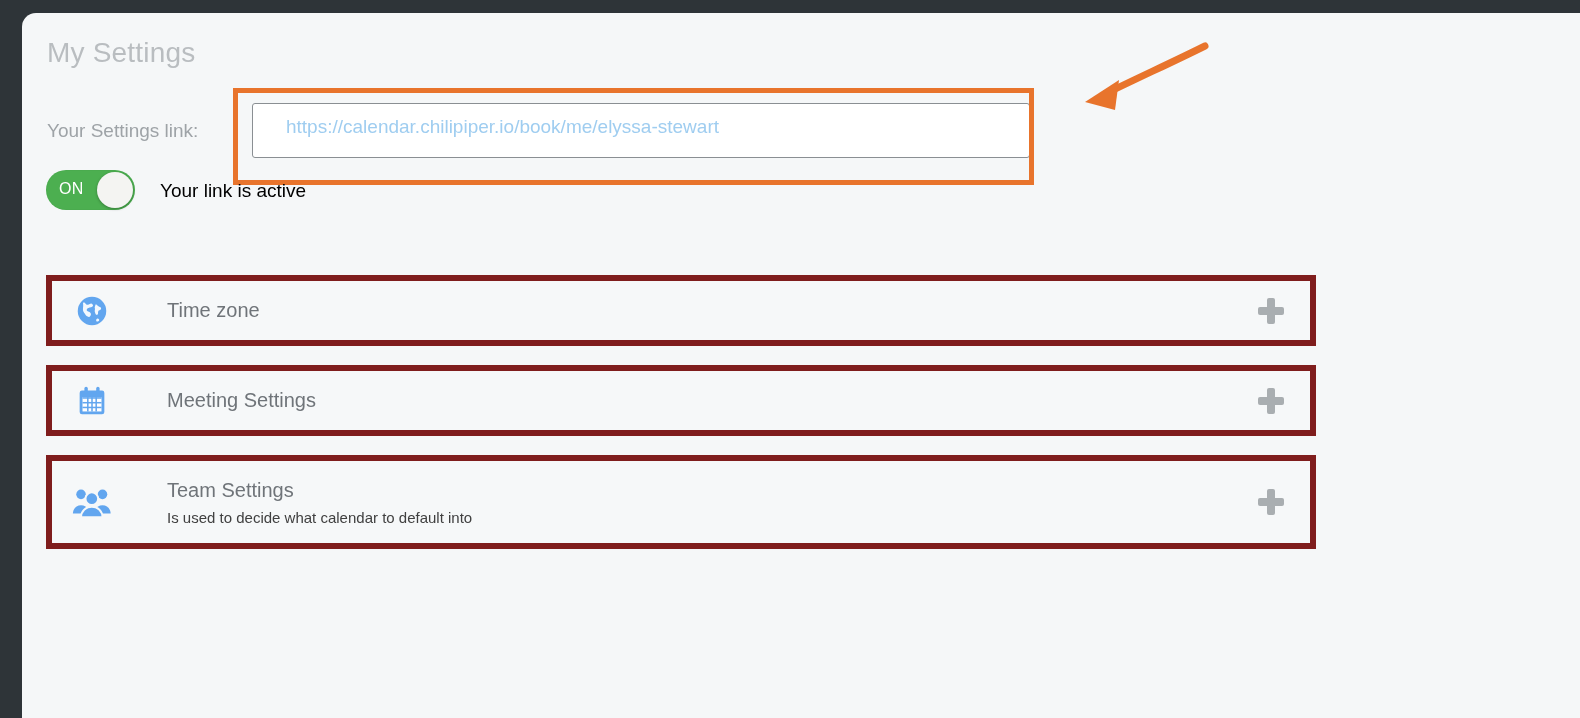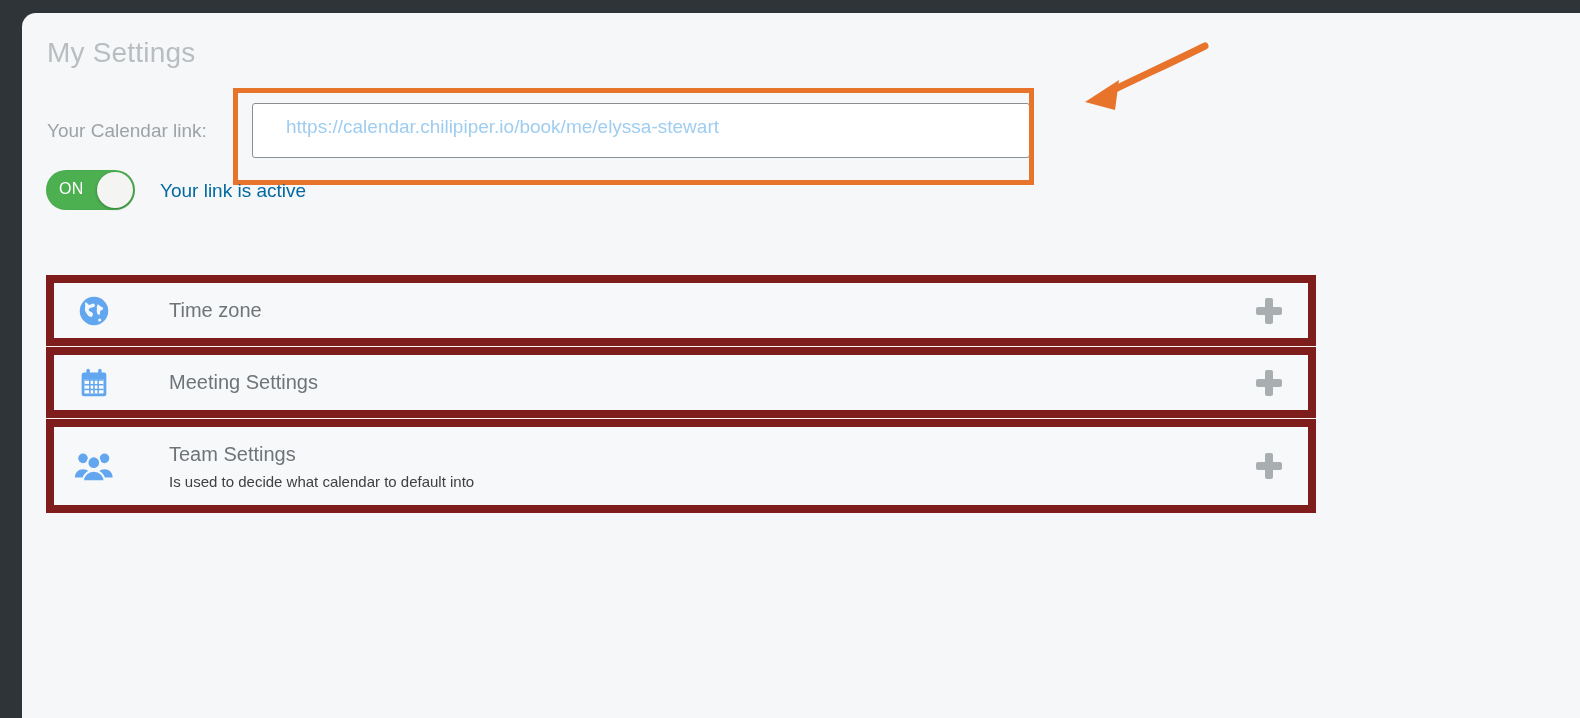--- a/index.html
+++ b/index.html
@@ -157,39 +157,39 @@
     height: 36px;
     border-radius: 50%;
     background: #f4f4f2;
     box-shadow: 0 1px 3px rgba(0,0,0,0.3);
   }
   .toggle-caption {
     position: absolute;
     left: 138px;
     top: 167px;
     font-size: 19px;
-    color: #0369a1;
+    color: #000000;
     white-space: nowrap;
   }
 
   
   .cards {
     position: absolute;
     left: 24px;
     top: 262px;
     width: 1270px;
   }
   .card {
     position: relative;
     box-sizing: border-box;
     width: 1270px;
     height: 71px;
     background: #f6f8f9;
-    border: 8px solid #7f1d1d;
-    margin-bottom: 1px;
+    border: 6px solid #7f1d1d;
+    margin-bottom: 19px;
     display: flex;
     align-items: center;
     cursor: pointer;
   }
   .card.tall { height: 94px; }
 
   .card-icon {
     width: 42px;
     margin-left: 19px;
     display: flex;
@@ -243,21 +243,21 @@
 
 <div id="app">
 
   <div class="top-bar"></div>
   <div class="left-rail"></div>
 
   <div class="content-panel">
 
     <div class="page-title">My Settings</div>
 
-    <div class="link-label">Your Calendar link:</div>
+    <div class="link-label">Your Settings link:</div>
 
     <input class="link-input" type="text" value="https://calendar.chilipiper.io/book/me/elyssa-stewart" style="">
 
     <div class="highlight-box"></div>
 
 
     <div class="anno-arrow">
       <svg width="170" height="80" viewBox="0 0 170 80">
         <path d="M148 8 C 120 22, 85 38, 48 56" stroke="#e8742c" stroke-width="7" fill="none" stroke-linecap="round"></path>
         <path d="M28 64 L 62 42 L 58 72 Z" fill="#e8742c"></path>

